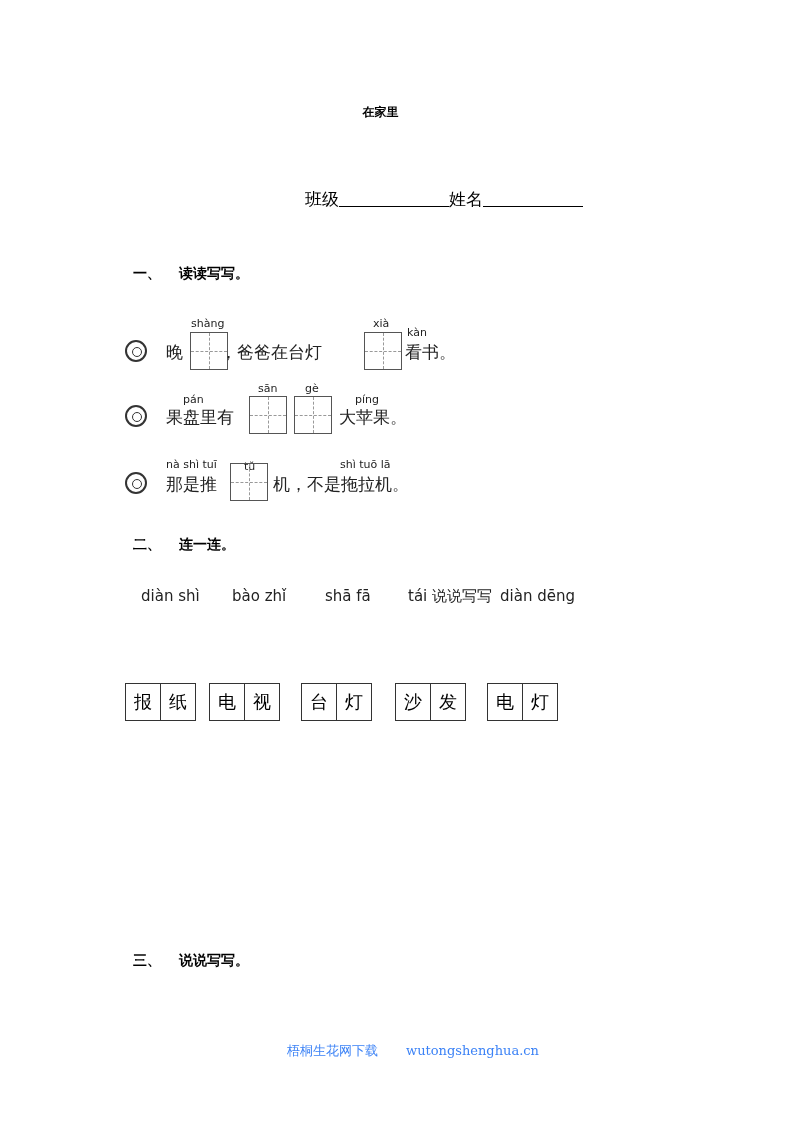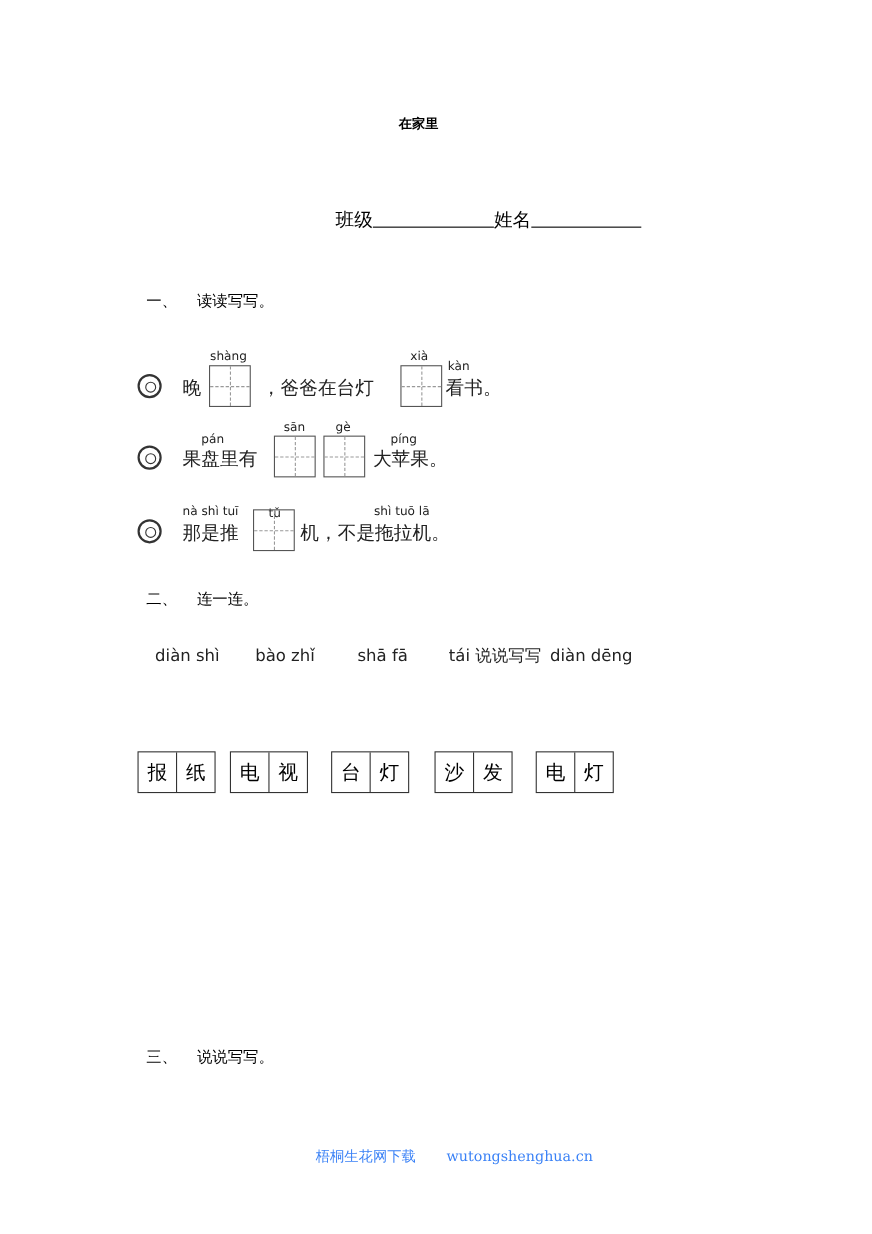--- a/index.html
+++ b/index.html
@@ -3,21 +3,21 @@
 <meta charset="utf-8">
 <style>
   html, body { margin:0; padding:0; background:#fff; }
   body { width:793px; height:1122px; position:relative; overflow:hidden;
          font-family:"DejaVu Serif", serif; color:#000; }
   .abs { position:absolute; }
   .title { left:0; width:697px; top:104px; text-align:center; font-size:12px; font-weight:bold;
            font-family:"DejaVu Sans", sans-serif;margin-left:32px; }
   .meta { top:188px; left:305px; font-size:17px; display:flex; align-items:flex-start; }
   .meta .line { display:inline-block; border-bottom:1.5px solid #000; height:18px; }
-  .sec { font-family:"DejaVu Sans", sans-serif; font-size:14px; font-weight:normal; }
+  .sec { font-family:"DejaVu Sans", sans-serif; font-size:14px; font-weight:bold; }
   .sec .num { display:inline-block; width:46px; }
   .ex { font-family:"DejaVu Sans", sans-serif; font-size:17px; color:#222; }
   .py { font-family:"DejaVu Sans", sans-serif; font-size:11px; color:#222; position:absolute; }
   .flower { width:22px; height:22px; border:2px solid #333; border-radius:50%; position:absolute;
             box-sizing:border-box; }
   .flower::after { content:""; position:absolute; left:5px; top:5px; width:8px; height:8px;
             border:1.5px solid #333; border-radius:50%; }
   .box { position:absolute; width:38px; height:38px; border:1.5px solid #555; box-sizing:border-box; }
   .box::before { content:""; position:absolute; left:50%; top:0; bottom:0; border-left:1px dashed #999; }
   .box::after { content:""; position:absolute; top:50%; left:0; right:0; border-top:1px dashed #999; }
@@ -42,21 +42,21 @@
 </div>
 
 <div class="abs sec" style="left:133px;top:265px">
   <span class="num">一、</span><span>读读写写。</span>
 </div>
 
 <div class="flower" style="left:125px;top:340px"></div>
 <div class="abs ex" style="left:166px;top:341px">晚</div>
 <div class="py" style="left:191px;top:317px">shàng</div>
 <div class="box" style="left:190px;top:332px"></div>
-<div class="abs ex" style="left:238px;top:341px">，爸爸在台灯</div>
+<div class="abs ex" style="left:220px;top:341px">，爸爸在台灯</div>
 <div class="py" style="left:373px;top:317px">xià</div>
 <div class="box" style="left:364px;top:332px"></div>
 <div class="py" style="left:407px;top:326px">kàn</div>
 <div class="abs ex" style="left:405px;top:341px">看书。</div>
 
 <div class="flower" style="left:125px;top:405px"></div>
 <div class="py" style="left:183px;top:393px">pán</div>
 <div class="abs ex" style="left:166px;top:406px">果盘里有</div>
 <div class="py" style="left:258px;top:382px">sān</div>
 <div class="box" style="left:249px;top:396px"></div>

